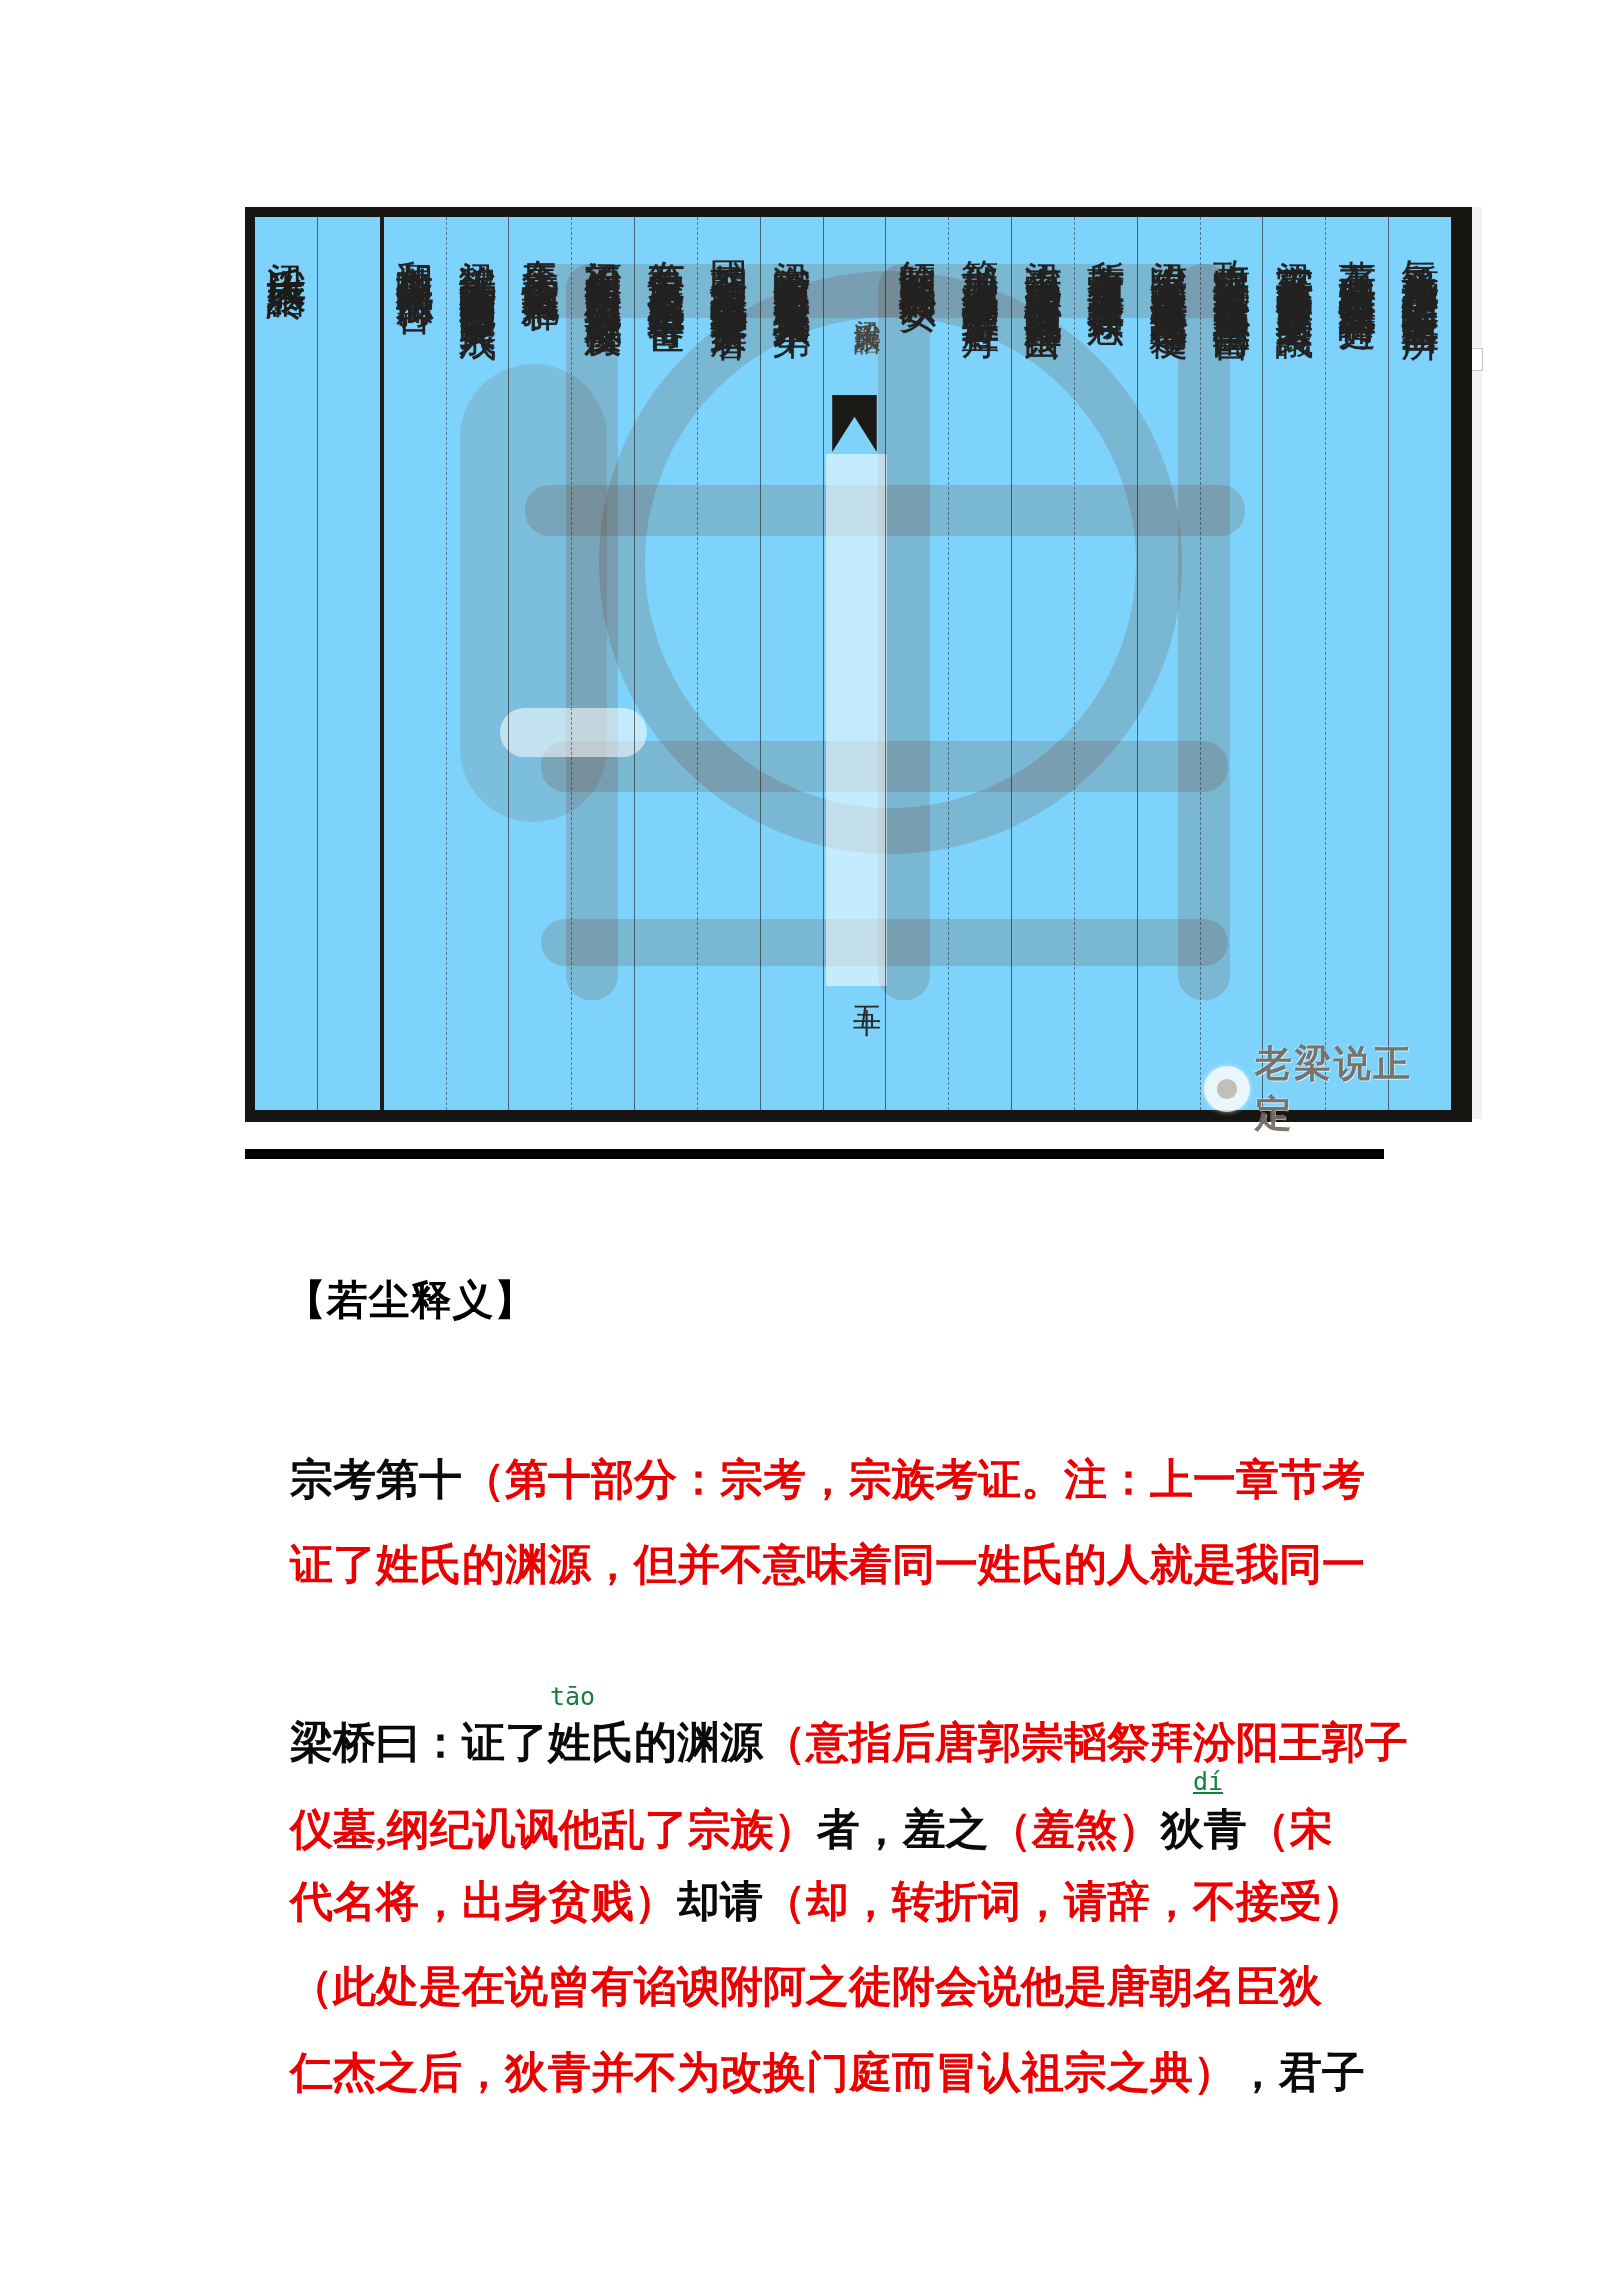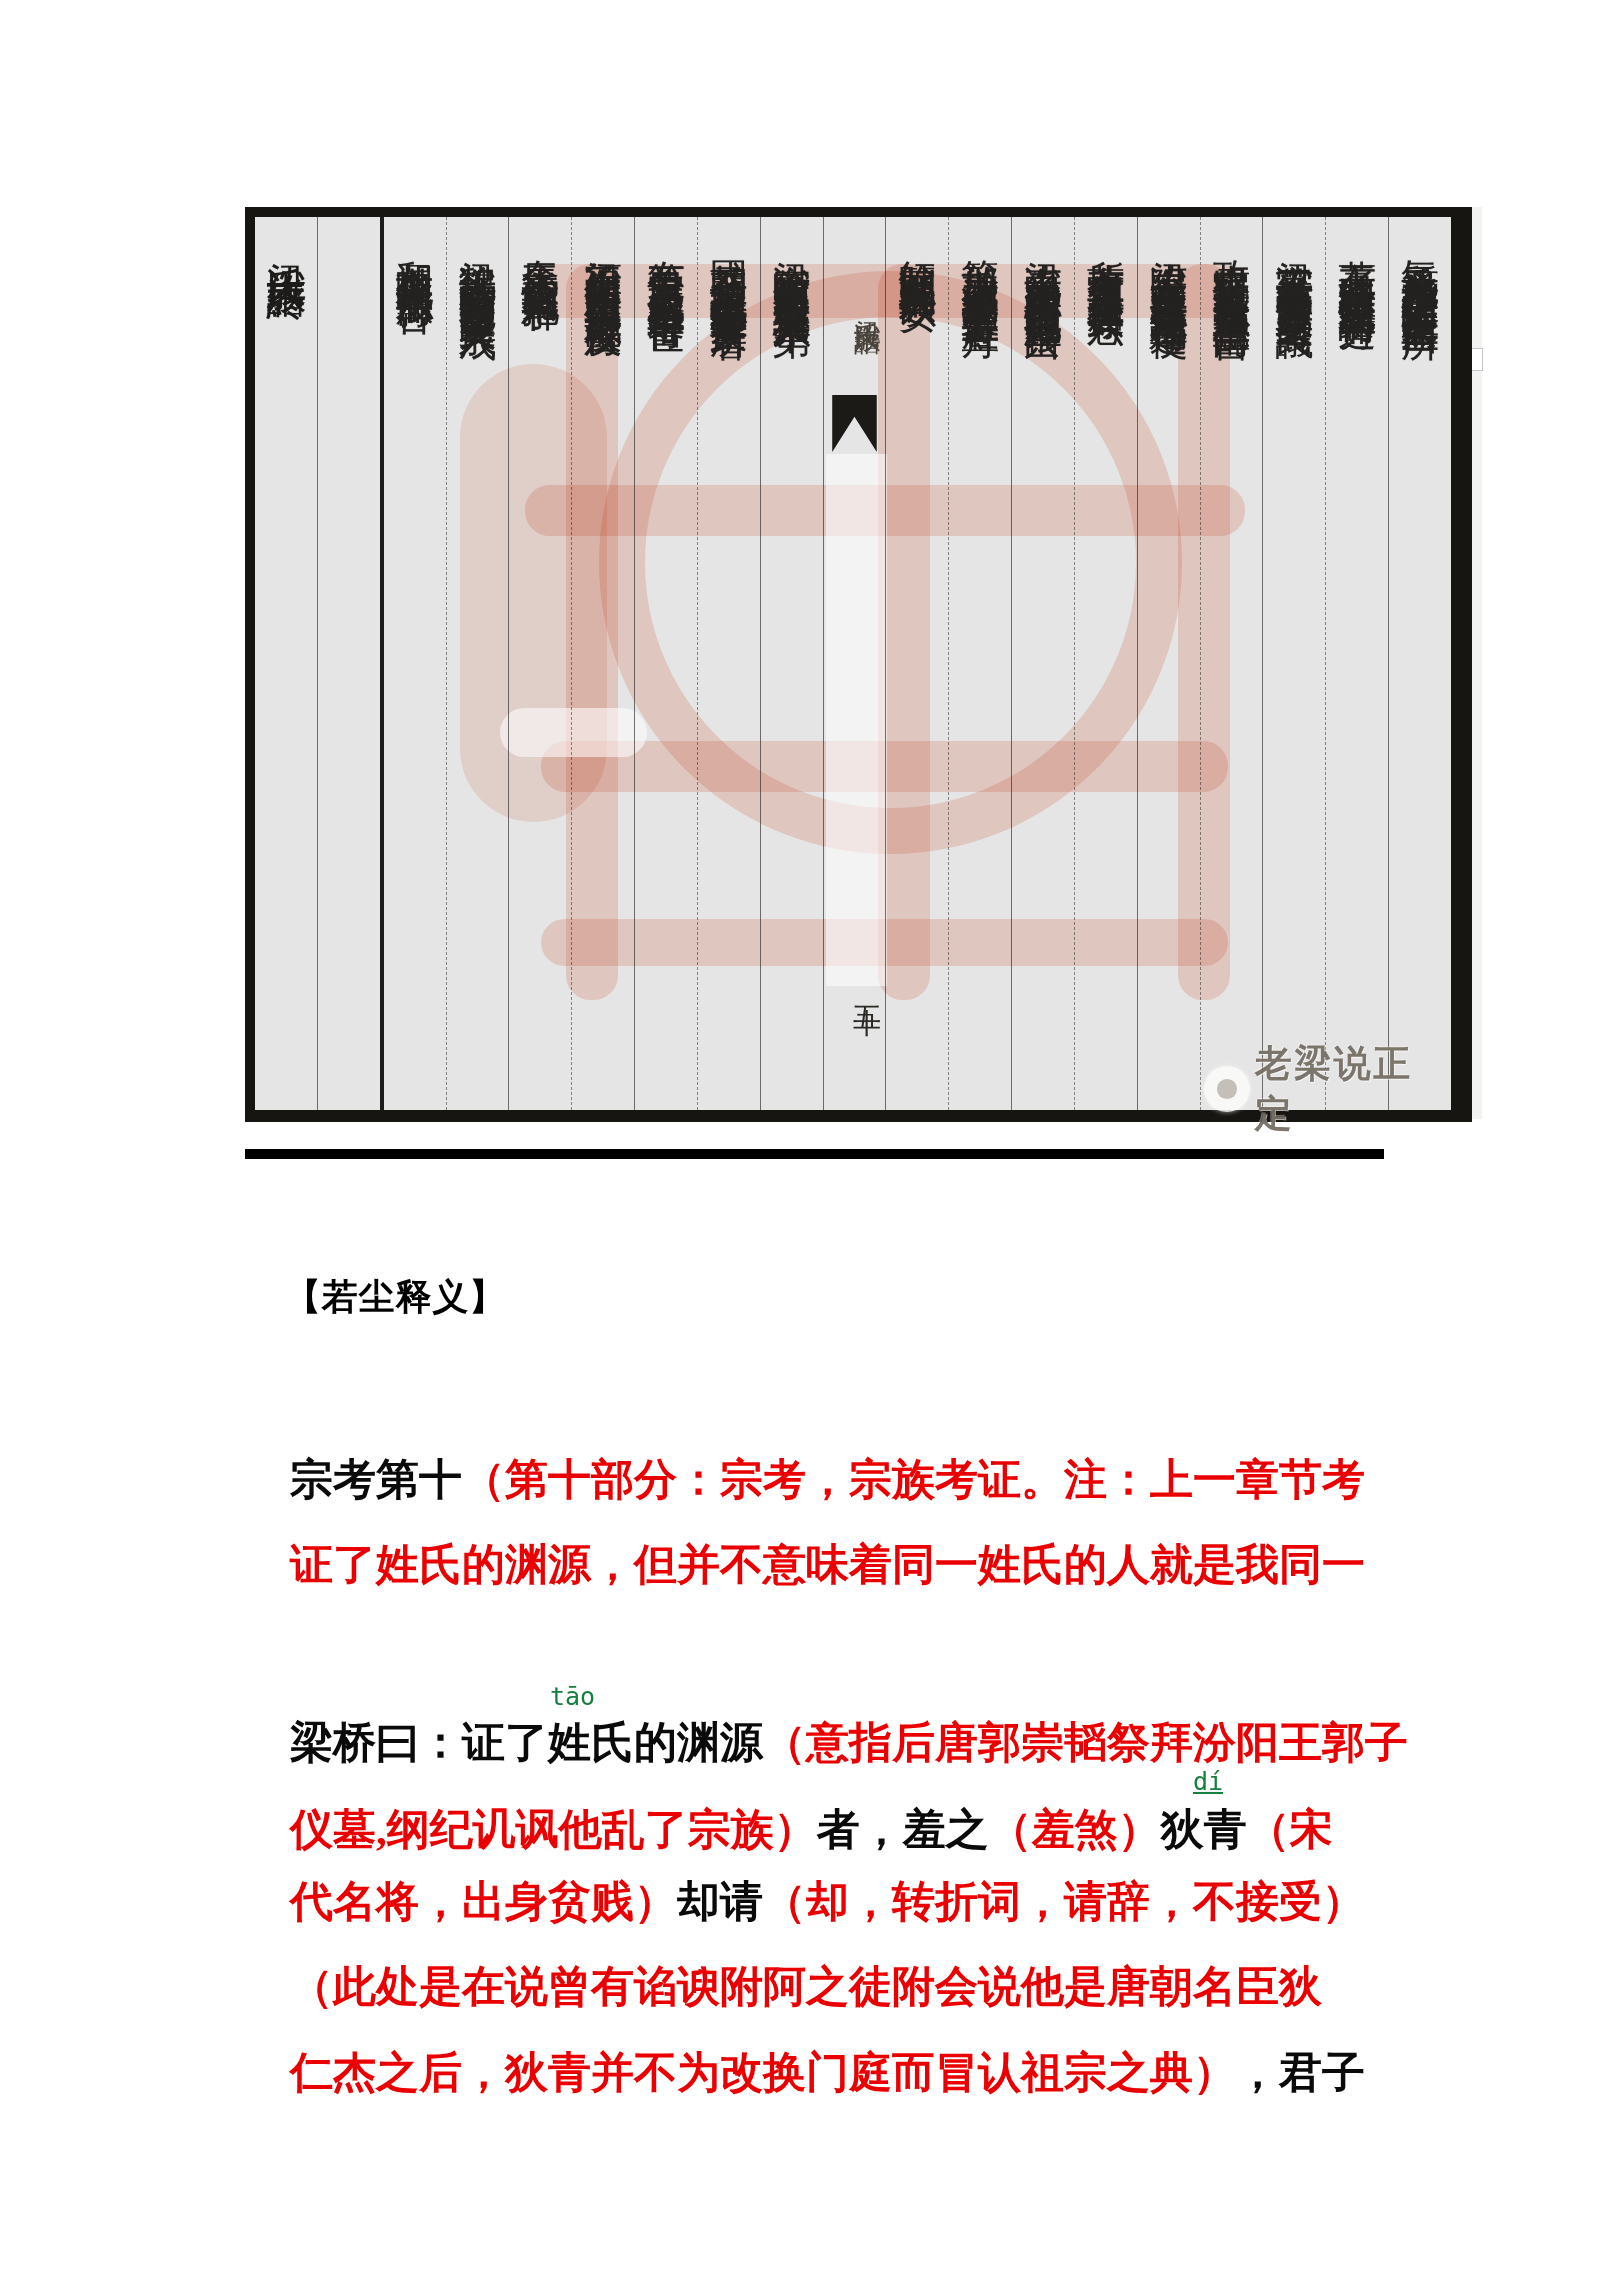--- a/index.html
+++ b/index.html
@@ -4,21 +4,21 @@
 <style>
   html,body{margin:0;padding:0;background:#ffffff;}
   .page{position:relative;width:1623px;height:2295px;background:#ffffff;overflow:hidden;
         font-family:"Liberation Serif",serif;}
 
   
   .scan{position:absolute;left:245px;top:207px;width:1237px;height:918px;}
   .margin-strip{position:absolute;left:1227px;top:0;width:9.8px;height:912px;background:#f2f2f0;}
   .bracket{position:absolute;left:1224px;top:141px;width:11.5px;height:21px;background:#ffffff;border:1.6px solid #c6c6c6;}
   .book-page{position:absolute;left:0;top:0;width:1227px;height:915px;box-sizing:border-box;
-             background:#e5e5e5;
+             background:#7dd3fc;
              border-style:solid;border-color:#171512;border-width:10.6px 21px 12.3px 10.6px;}
   .seal-layer{position:absolute;inset:0;pointer-events:none;}
   .seal{position:absolute;background:rgba(236,146,120,.30);mix-blend-mode:multiply;border-radius:24.5px;}
   .seal.ring{background:none;border:46px solid rgba(236,146,120,.30);border-radius:50%;}
   .seal.blob{opacity:.75;border-radius:74px;}
   .white-band{position:absolute;background:rgba(255,255,255,.55);}
   .col-wrap{position:relative;display:flex;flex-direction:row-reverse;width:100%;height:100%;z-index:3;}
   .col{position:relative;flex:1 1 0;border-left:1.6px solid rgba(30,30,30,.62);}
   .col.dashed{border-left-style:dashed;border-left-color:rgba(30,30,30,.5);}
   .col.heavy{border-left-width:4.1px;border-left-color:#1c1c1c;}
@@ -43,21 +43,21 @@
   .wm-logo .lens{position:absolute;left:13px;top:13px;width:19.6px;height:19.6px;border-radius:50%;
            background:rgba(190,185,175,.9);}
   .wm-text{font-size:37px;letter-spacing:2.5px;color:rgba(96,88,76,.82);
            font-family:"Liberation Sans",sans-serif;font-weight:700;
            text-shadow:0.8px 0.8px 0 rgba(255,255,255,.65),-0.8px -0.8px 0 rgba(255,255,255,.35);}
 
   
   .divider{position:absolute;left:245px;top:1149px;width:1139px;height:9.8px;background:#000000;}
 
   
-  .heading{position:absolute;left:285px;top:1273px;font-size:36px;font-weight:700;color:#000000;
+  .heading{position:absolute;left:285px;top:1273px;font-size:41px;font-weight:700;color:#000000;
            font-family:"Liberation Serif",serif;letter-spacing:0.8px;}
   .body{position:absolute;left:0;top:0;width:1623px;height:1938px;}
   .bline{position:absolute;left:290px;white-space:nowrap;font-size:43px;line-height:46px;
          font-weight:700;font-family:"Liberation Serif",serif;letter-spacing:0px;}
   .bline .black{color:#0a0a0a;}
   .bline .red{color:#ea0000;}
   .pinyin{position:absolute;font-family:"DejaVu Sans Mono",monospace;font-size:25px;
           color:#15803d;font-weight:400;}
 </style>
 </head>

